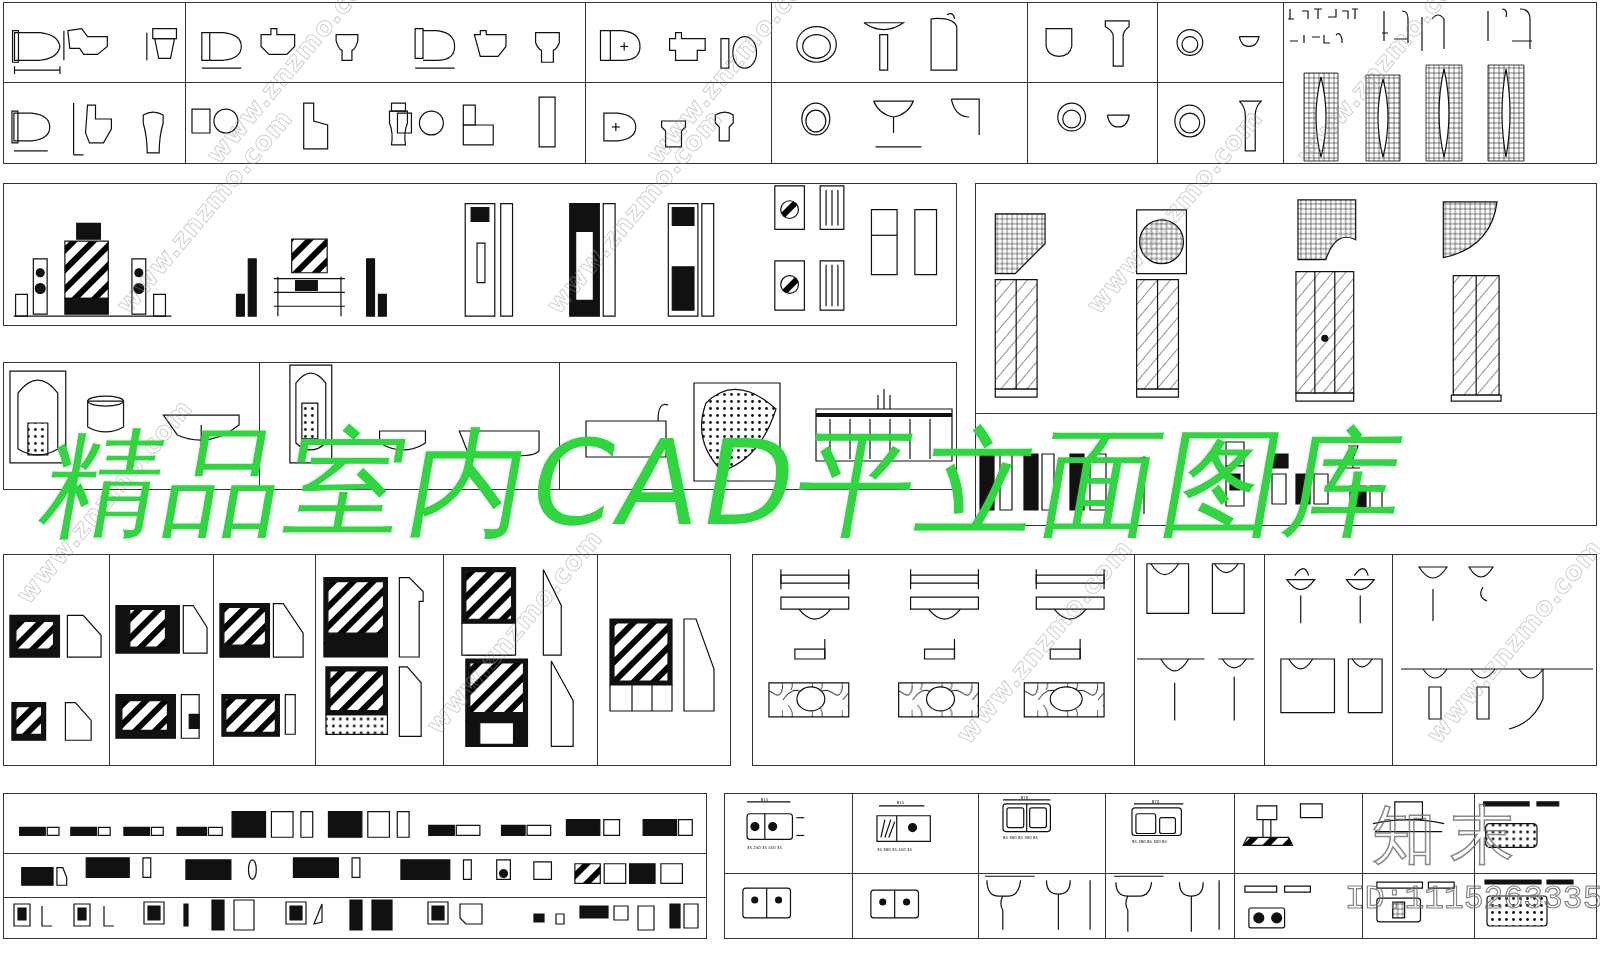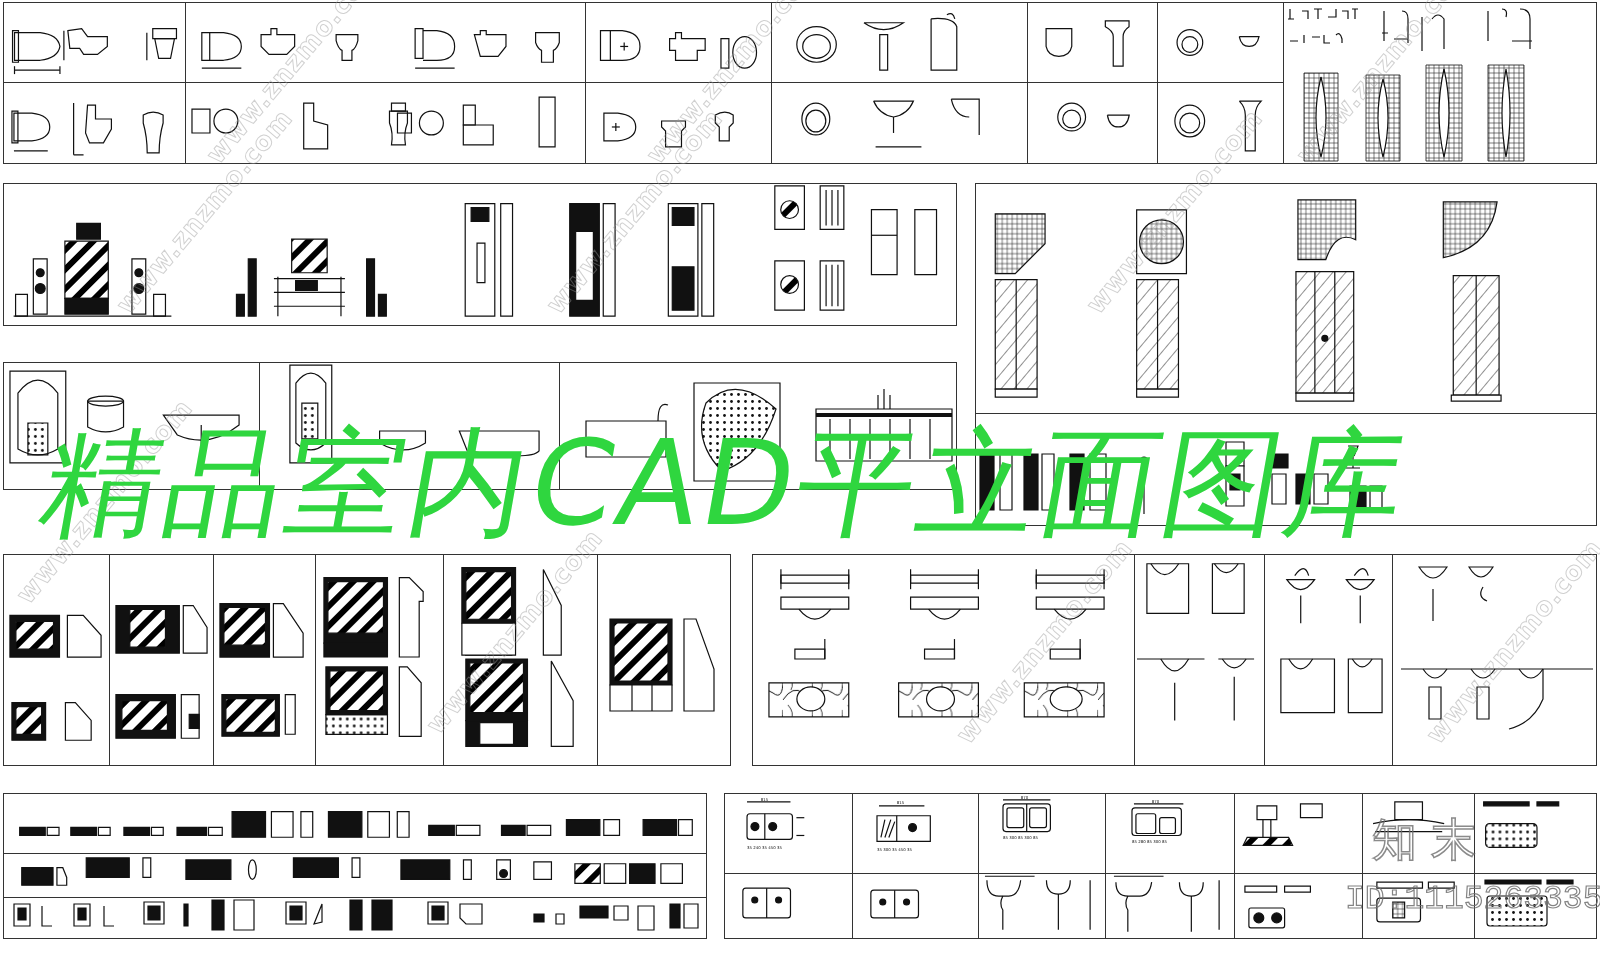--- a/index.html
+++ b/index.html
@@ -23,23 +23,23 @@
   }
 
   .title-overlay {
     position: absolute; left: 44px; top: 408px; width: 1500px; height: 150px;
     font-family: "DejaVu Sans", sans-serif; font-size: 118px; line-height: 150px;
     color: #2fd63f; font-weight: normal; letter-spacing: 4px; white-space: nowrap;
     transform: skewX(-10deg); pointer-events: none;
   }
 
   .brand-mark {
-    position: absolute; left: 1372px; top: 800px; font-size: 45px; line-height: 80px;
+    position: absolute; left: 1372px; top: 800px; font-size: 64px; line-height: 80px;
     color: transparent; -webkit-text-stroke: 1.5px rgba(110,110,110,0.8);
-    font-family: Liberation Sans, sans-serif; letter-spacing: 14px; pointer-events: none;
+    font-family: Liberation Mono, monospace; letter-spacing: 14px; pointer-events: none;
   }
   .brand-id {
     position: absolute; left: 1345px; top: 880px; font-size: 33px; line-height: 40px;
     color: transparent; -webkit-text-stroke: 1.2px rgba(110,110,110,0.85);
     font-family: Liberation Mono, monospace; letter-spacing: 0px; pointer-events: none;
   }
 </style>
 </head>
 <body>
 

